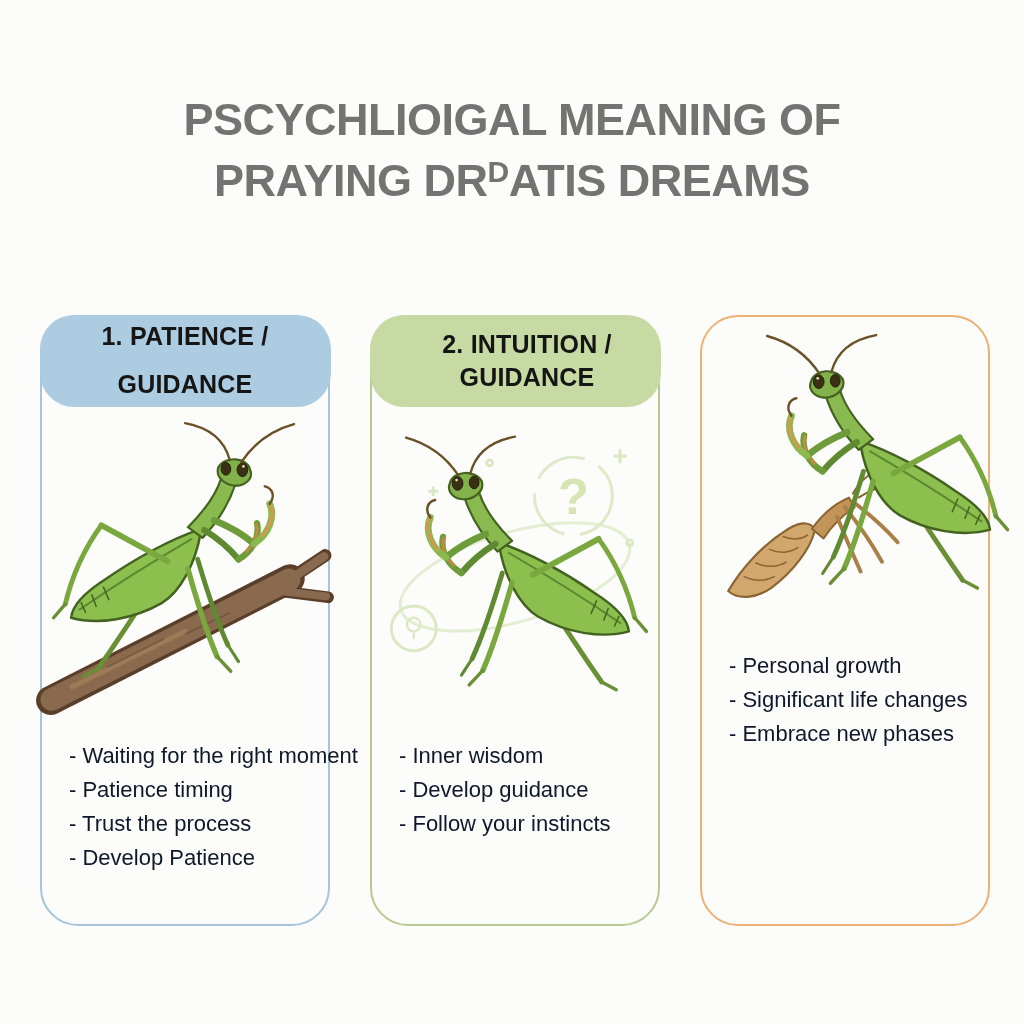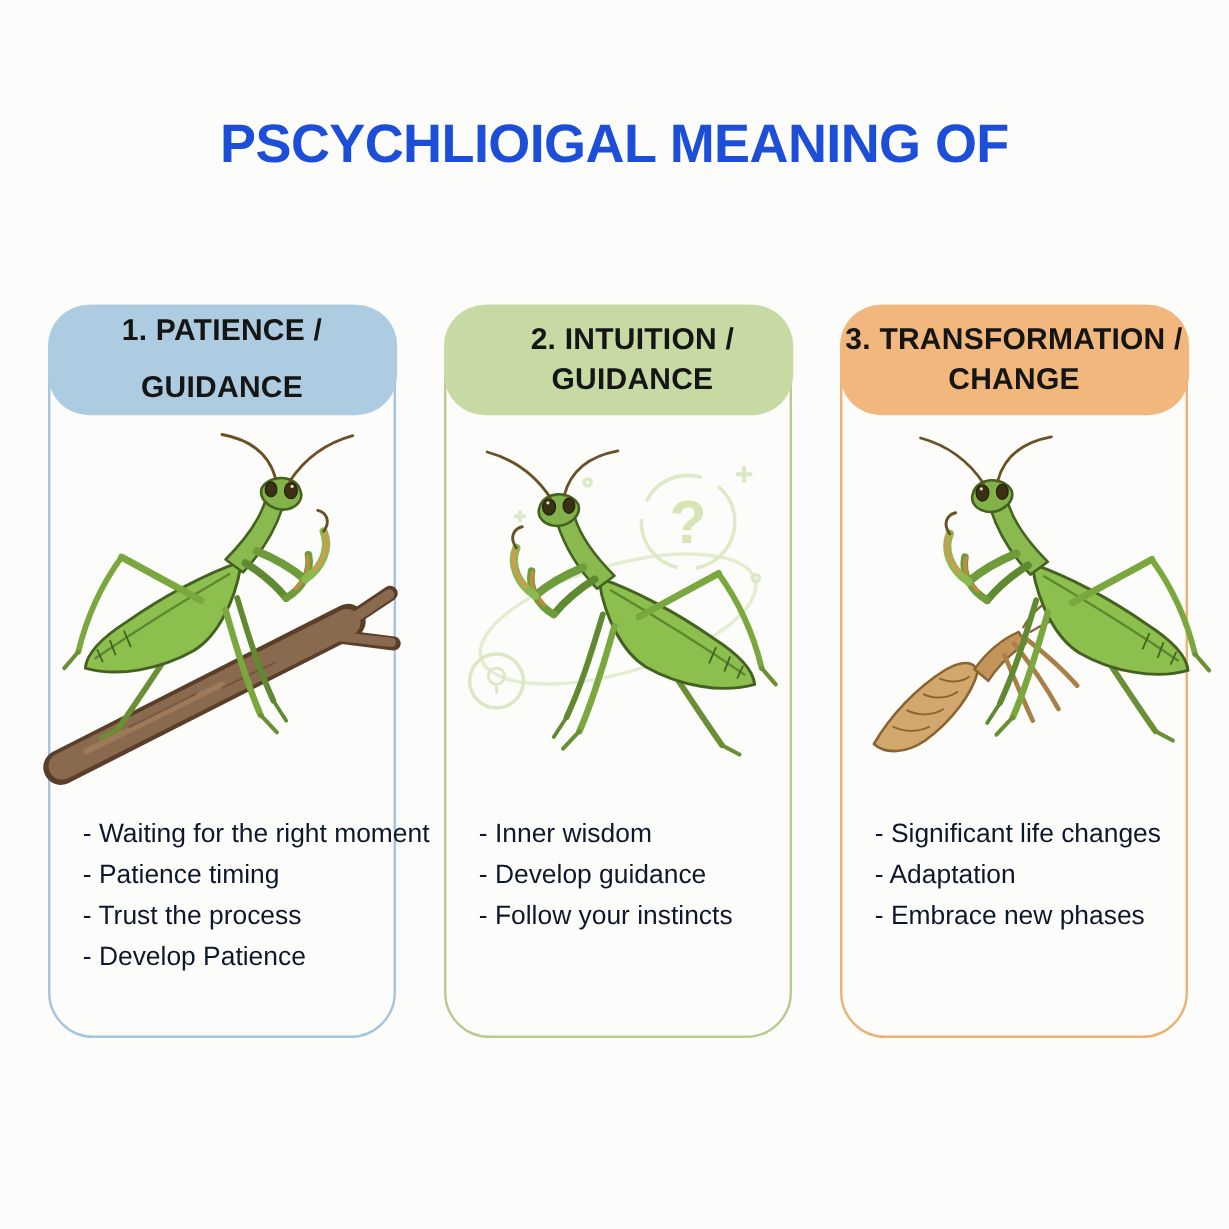--- a/index.html
+++ b/index.html
@@ -11,21 +11,21 @@
   }
   .stage{position:relative;width:1024px;height:1024px;}
 
   
   .title{
     margin:94px 0 0 0;
     text-align:center;
     font-size:45px;font-weight:bold;
     letter-spacing:-0.5px;
     line-height:52px;
-    color:#1d4ed8;
+    color:#737373;
   }
   .title .t-line{display:block;}
   .title .sup{
     display:inline-block;
     font-size:30px;
     vertical-align:14px;
     letter-spacing:-0.5px;
   }
 
   
@@ -129,20 +129,21 @@
       <path d="M92,47 C78,26 60,14 38,8" stroke="#6a5026" stroke-width="2.4" fill="none" stroke-linecap="round"></path>
       <path d="M104,45 C110,22 128,11 150,7" stroke="#6a5026" stroke-width="2.4" fill="none" stroke-linecap="round"></path>
     </g>
   </defs>
 </svg>
 
 <div class="stage">
 
   <h1 class="title">
     <span class="t-line">PSCYCHLIOIGAL MEANING OF</span>
+    <span class="t-line"><span>PRAYING DR</span><span class="sup">D</span><span>ATIS DREAMS</span></span>
   </h1>
 
   <div class="cards">
 
     <section class="card blue">
       <header class="card-header">
         <div>1. PATIENCE /</div>
         <div>GUIDANCE</div>
       </header>
       <div class="illustration">
@@ -194,38 +195,34 @@
         </svg>
       </div>
       <ul class="bullets">
         <li>- Inner wisdom</li>
         <li>- Develop guidance</li>
         <li>- Follow your instincts</li>
       </ul>
     </section>
 
     <section class="card orange">
-      <header class="card-header">
-        <div>3. TRANSFORMATION /</div>
-        <div>CHANGE</div>
-      </header>
       <div class="illustration">
         <svg width="292" height="302" viewBox="0 0 300 300" xmlns="http://www.w3.org/2000/svg">
 
           <g>
             <path d="M30,262 C44,238 66,214 92,198 C106,190 116,191 119,200 C114,219 97,242 74,259 C58,270 40,271 30,262 Z" fill="#d2a76e" stroke="#8a6430" stroke-width="2.2" stroke-linejoin="round"></path>
             <path d="M46,247 C56,252 68,252 78,247 M58,233 C68,238 80,238 90,232 M72,219 C82,224 94,223 102,217 M86,206 C96,210 106,209 112,204" stroke="#8a6430" stroke-width="1.6" fill="none"></path>
             <path d="M116,198 C126,184 140,172 154,166 L160,176 C148,184 136,196 128,208 Z" fill="#c3945a" stroke="#8a6430" stroke-width="2" stroke-linejoin="round"></path>
             <path d="M150,176 C166,196 178,214 188,232 M158,170 C176,184 192,198 204,212 M142,186 C150,206 158,224 166,242" stroke="#a97f47" stroke-width="4" fill="none" stroke-linecap="round"></path>
             <path d="M158,162 C166,148 176,140 188,136 M164,166 C176,158 188,154 200,152" stroke="#8a6430" stroke-width="2" fill="none" stroke-linecap="round"></path>
           </g>
           <use href="#mantis-left" transform="translate(32,-8)"></use>
         </svg>
       </div>
       <ul class="bullets">
+        <li>- Personal growth</li>
         <li>- Significant life changes</li>
-        <li>- Adaptation</li>
         <li>- Embrace new phases</li>
       </ul>
     </section>
 
   </div>
 </div>
 
 </body></html>

